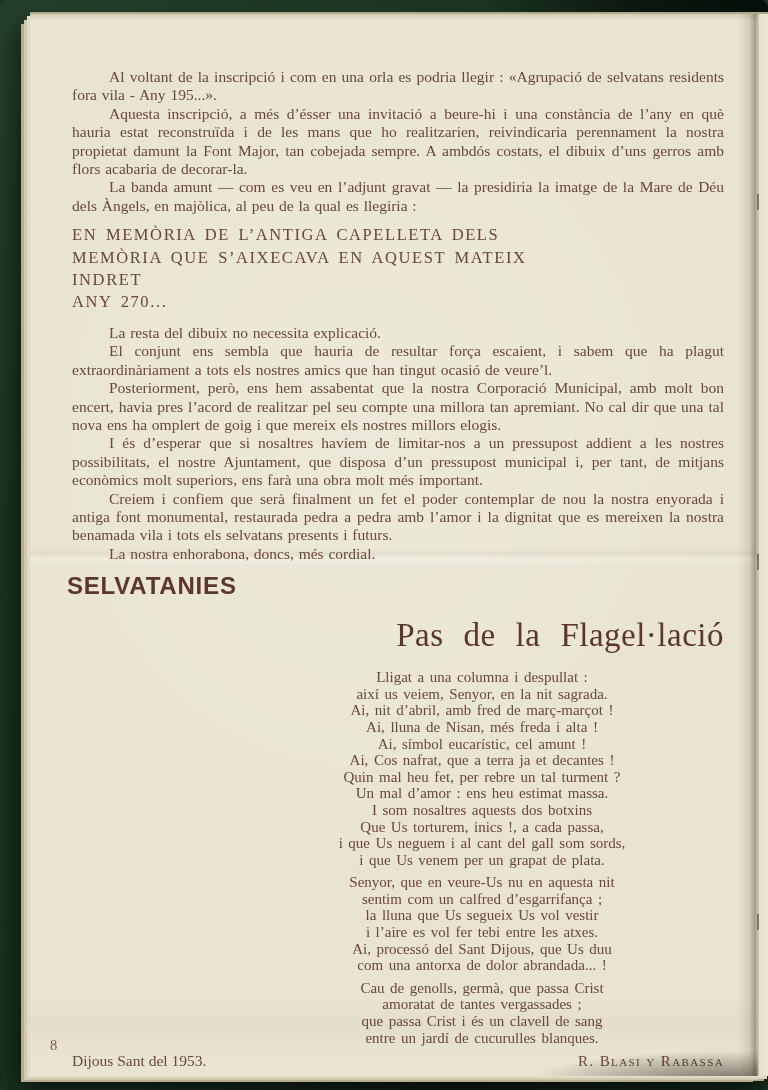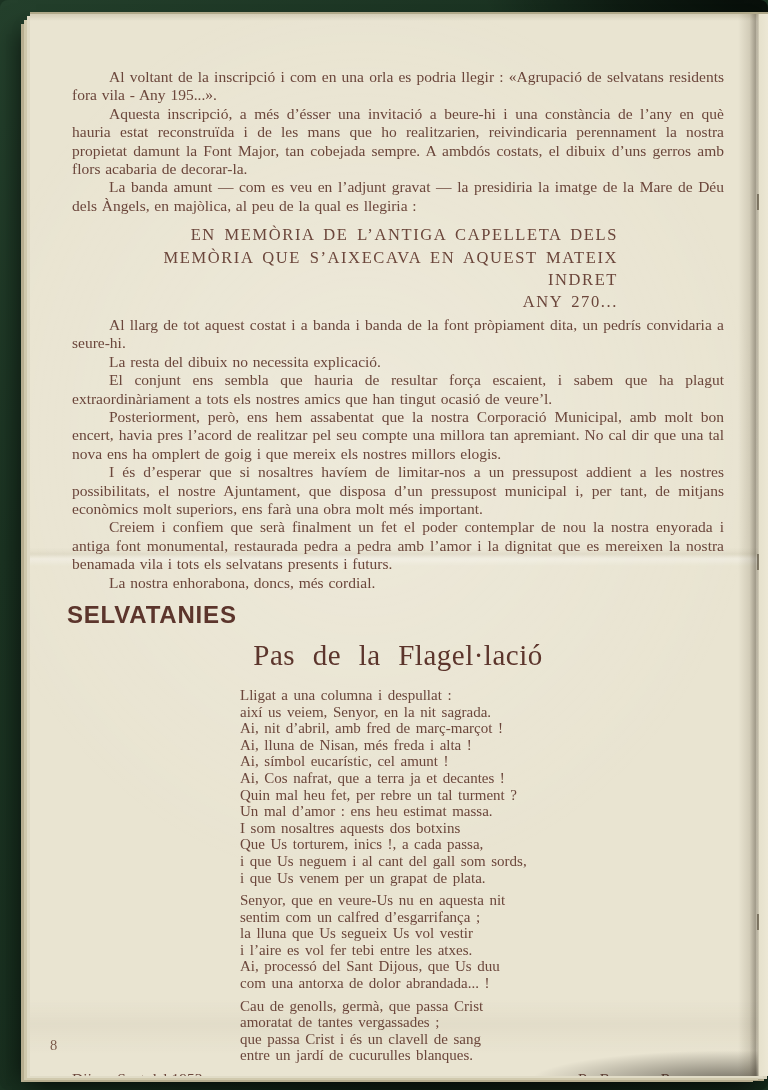--- a/index.html
+++ b/index.html
@@ -74,51 +74,52 @@
   }
   
   .body-copy p{
     font-size:15.5px;
     line-height:18.4px;
     text-align:justify;
     text-indent:37px;
     word-spacing:0.06em;
   }
   .memorial{
-    margin:9px 106px 2px 0;
-    text-align:right;
+    margin:9px 106px 10px 0;
+    text-align:left;
   }
   .mem-line{
     font-size:16.5px;
     line-height:22.4px;
     letter-spacing:1.6px;
     word-spacing:0.18em;
     color:var(--ink);
   }
   
   .kicker{
     margin-top:9px;
     margin-left:-5px;
     font-family:"Liberation Sans", sans-serif;
     font-weight:bold;
     font-size:24px;
     letter-spacing:0.8px;
     color:var(--ink-strong);
   }
   .poem-title{
-    margin-top:10px;
-    text-align:center;
-    font-size:29px;
+    margin-top:17px;
+    text-align:right;
+    font-size:33px;
     font-weight:normal;
     word-spacing:0.34em;
     letter-spacing:0.5px;
     color:var(--ink-strong);
   }
   .poem{
     margin:15px 0 0 168px;
+    text-align:center;
   }
   .stanza{
     white-space:pre-line;
     font-size:15px;
     line-height:16.6px;
     word-spacing:0.12em;
     margin-bottom:6px;
   }
   .poem-footer{
     margin-top:6px;
@@ -158,21 +159,20 @@
         <div class="memorial">
 
         <div class="mem-line">EN MEMÒRIA DE L’ANTIGA CAPELLETA DELS</div>
             <div class="mem-line">MEMÒRIA QUE S’AIXECAVA EN AQUEST MATEIX</div>
             <div class="mem-line">INDRET</div>
             <div class="mem-line">ANY 270...</div>
           </div>
 
         <div class="body-copy">
 
-        <p>Al llarg de tot aquest costat i a banda i banda de la font pròpiament dita, un pedrís convidaria a seure-hi.</p>
             <p>La resta del dibuix no necessita explicació.</p>
             <p>El conjunt ens sembla que hauria de resultar força escaient, i sabem que ha plagut extraordinàriament a tots els nostres amics que han tingut ocasió de veure’l.</p>
             <p>Posteriorment, però, ens hem assabentat que la nostra Corporació Municipal, amb molt bon encert, havia pres l’acord de realitzar pel seu compte una millora tan apremiant. No cal dir que una tal nova ens ha omplert de goig i que mereix els nostres millors elogis.</p>
             <p>I és d’esperar que si nosaltres havíem de limitar-nos a un pressupost addient a les nostres possibilitats, el nostre Ajuntament, que disposa d’un pressupost municipal i, per tant, de mitjans econòmics molt superiors, ens farà una obra molt més important.</p>
             <p>Creiem i confiem que serà finalment un fet el poder contemplar de nou la nostra enyorada i antiga font monumental, restaurada pedra a pedra amb l’amor i la dignitat que es mereixen la nostra benamada vila i tots els selvatans presents i futurs.</p>
             <p>La nostra enhorabona, doncs, més cordial.</p>
           </div>
       </section>
 
       <section class="selvatanies">

